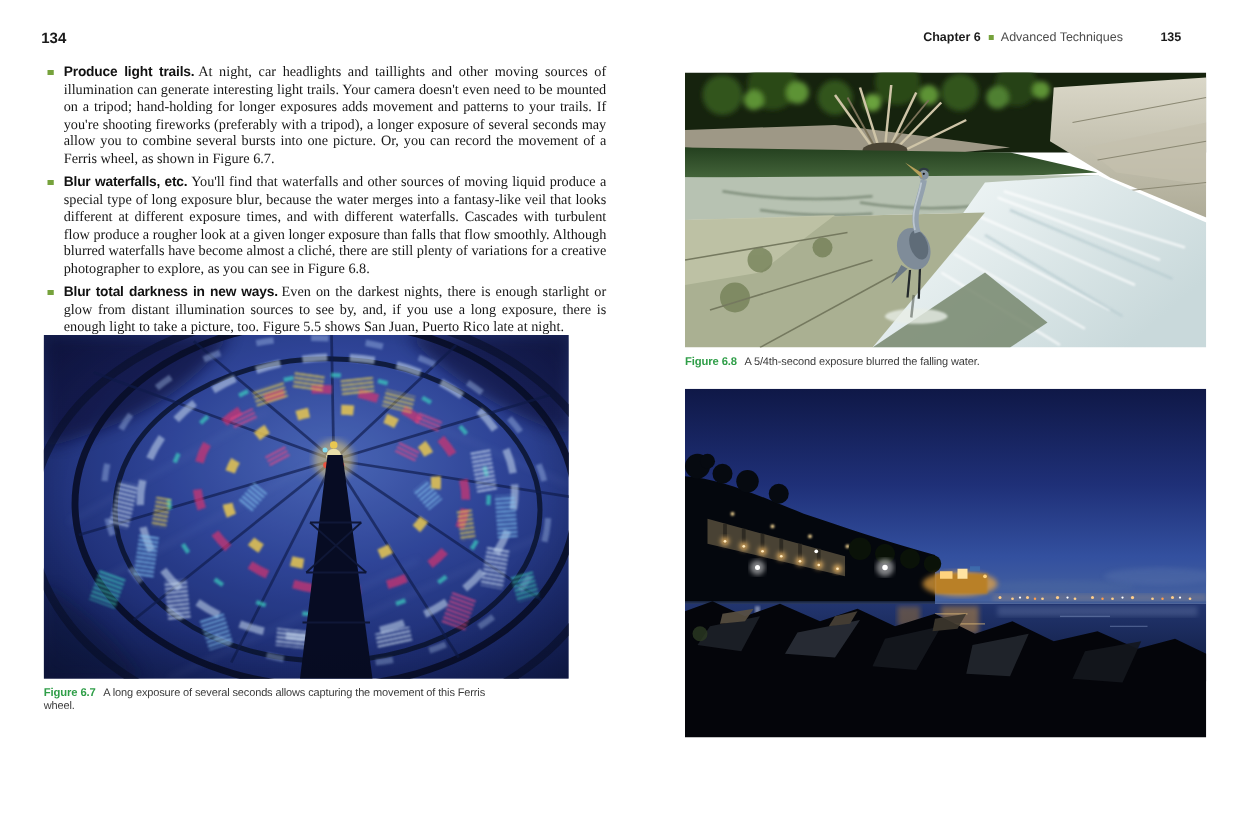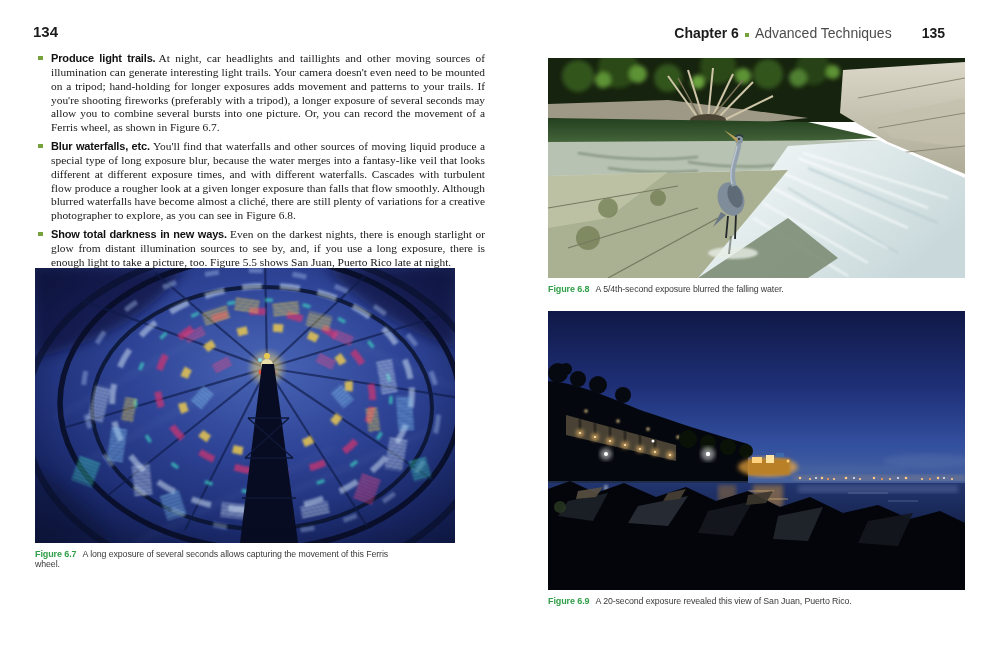--- a/index.html
+++ b/index.html
@@ -1,20 +1,20 @@
 <!DOCTYPE html>
 <html><head>
 <meta charset="utf-8">
 <style>
   html,body{margin:0;padding:0;background:#ffffff;}
   .spread{position:relative;width:1000px;height:652px;background:#ffffff;overflow:hidden;
           font-family:"Liberation Sans",sans-serif;}
   
-  .pageno-left{position:absolute;left:33px;top:23px;font-size:15px;font-weight:bold;color:#1b1b1b;}
-  .header-right{position:absolute;right:55px;top:25px;font-size:14px;color:#1b1b1b;white-space:nowrap;}
+  .pageno-left{position:absolute;left:33px;top:23px;font-size:12px;font-weight:bold;color:#1b1b1b;}
+  .header-right{position:absolute;right:55px;top:25px;font-size:10px;color:#1b1b1b;white-space:nowrap;}
   .header-right .ch{font-weight:bold;}
   .header-right .sq{display:inline-block;width:4px;height:4px;background:#76a23c;margin:0 6px 1px 6px;}
   .header-right .sec{color:#4c4c4c;}
   .header-right .pn{font-weight:bold;margin-left:30px;}
   
   .bullets{position:absolute;left:38px;top:52px;width:447px;}
   .bullet-item{position:relative;padding-left:13px;margin-bottom:5px;text-align:justify;
                font-family:"Liberation Serif",serif;font-size:11.4px;line-height:1.215;color:#161616;}
   .bsq{position:absolute;left:0;top:3.5px;width:4.5px;height:4.5px;background:#76a23c;}
   .lead{font-family:"Liberation Sans",sans-serif;font-weight:bold;font-size:11px;
@@ -40,21 +40,21 @@
   </div>
 
   <div class="bullets">
     <div class="bullet-item">
       <span class="bsq"></span><span class="lead">Produce light trails.</span><span class="btext">At night, car headlights and taillights and other moving sources of illumination can generate interesting light trails. Your camera doesn't even need to be mounted on a tripod; hand-holding for longer exposures adds movement and patterns to your trails. If you're shooting fireworks (preferably with a tripod), a longer exposure of several seconds may allow you to combine several bursts into one picture. Or, you can record the movement of a Ferris wheel, as shown in Figure 6.7.</span>
     </div>
     <div class="bullet-item">
       <span class="bsq"></span><span class="lead">Blur waterfalls, etc.</span><span class="btext">You'll find that waterfalls and other sources of moving liquid produce a special type of long exposure blur, because the water merges into a fantasy-like veil that looks different at different exposure times, and with different waterfalls. Cascades with turbulent flow produce a rougher look at a given longer exposure than falls that flow smoothly. Although blurred waterfalls have become almost a cliché, there are still plenty of variations for a creative photographer to explore, as you can see in Figure 6.8.</span>
     </div>
     <div class="bullet-item">
-      <span class="bsq"></span><span class="lead">Show total darkness in new ways.</span><span class="btext">Even on the darkest nights, there is enough starlight or glow from distant illumination sources to see by, and, if you use a long exposure, there is enough light to take a picture, too. Figure 5.5 shows San Juan, Puerto Rico late at night.</span>
+      <span class="bsq"></span><span class="lead">Blur total darkness in new ways.</span><span class="btext">Even on the darkest nights, there is enough starlight or glow from distant illumination sources to see by, and, if you use a long exposure, there is enough light to take a picture, too. Figure 5.5 shows San Juan, Puerto Rico late at night.</span>
     </div>
   </div>
 
   <figure class="fig-ferris">
     <svg width="420" height="275" viewBox="0 0 420 275">
       <defs>
         <radialGradient id="fbg" cx="55%" cy="36%" r="90%">
           <stop offset="0" stop-color="#4f6cbd"></stop>
             <stop offset="0.35" stop-color="#31479b"></stop>
           <stop offset="0.7" stop-color="#1b2a6e"></stop>
@@ -419,18 +419,15 @@
         <polygon points="90,195 140,185 120,215 80,212" fill="#2a2f38"></polygon>
         <polygon points="160,200 205,190 185,225 150,222" fill="#15181f"></polygon>
         <polygon points="230,205 275,196 260,230 225,228" fill="#23272e"></polygon>
         <polygon points="320,210 365,202 350,235 310,232" fill="#14171d"></polygon>
         <polygon points="30,180 55,176 48,186 28,188" fill="#5a5142"></polygon>
         <polygon points="120,182 138,178 132,188 115,190" fill="#4a4338"></polygon>
         <polygon points="200,184 225,180 218,192 198,194" fill="#3e382e"></polygon>
       </g>
       <circle cx="12" cy="196" r="6" fill="#2c3a22" opacity="0.8"></circle>
     </svg>
-    <figcaption>
-      <span class="lbl">Figure 6.9</span><span>A 20-second exposure revealed this view of San Juan, Puerto Rico.</span>
-    </figcaption>
   </figure>
 
 </div>
 
 </body></html>

